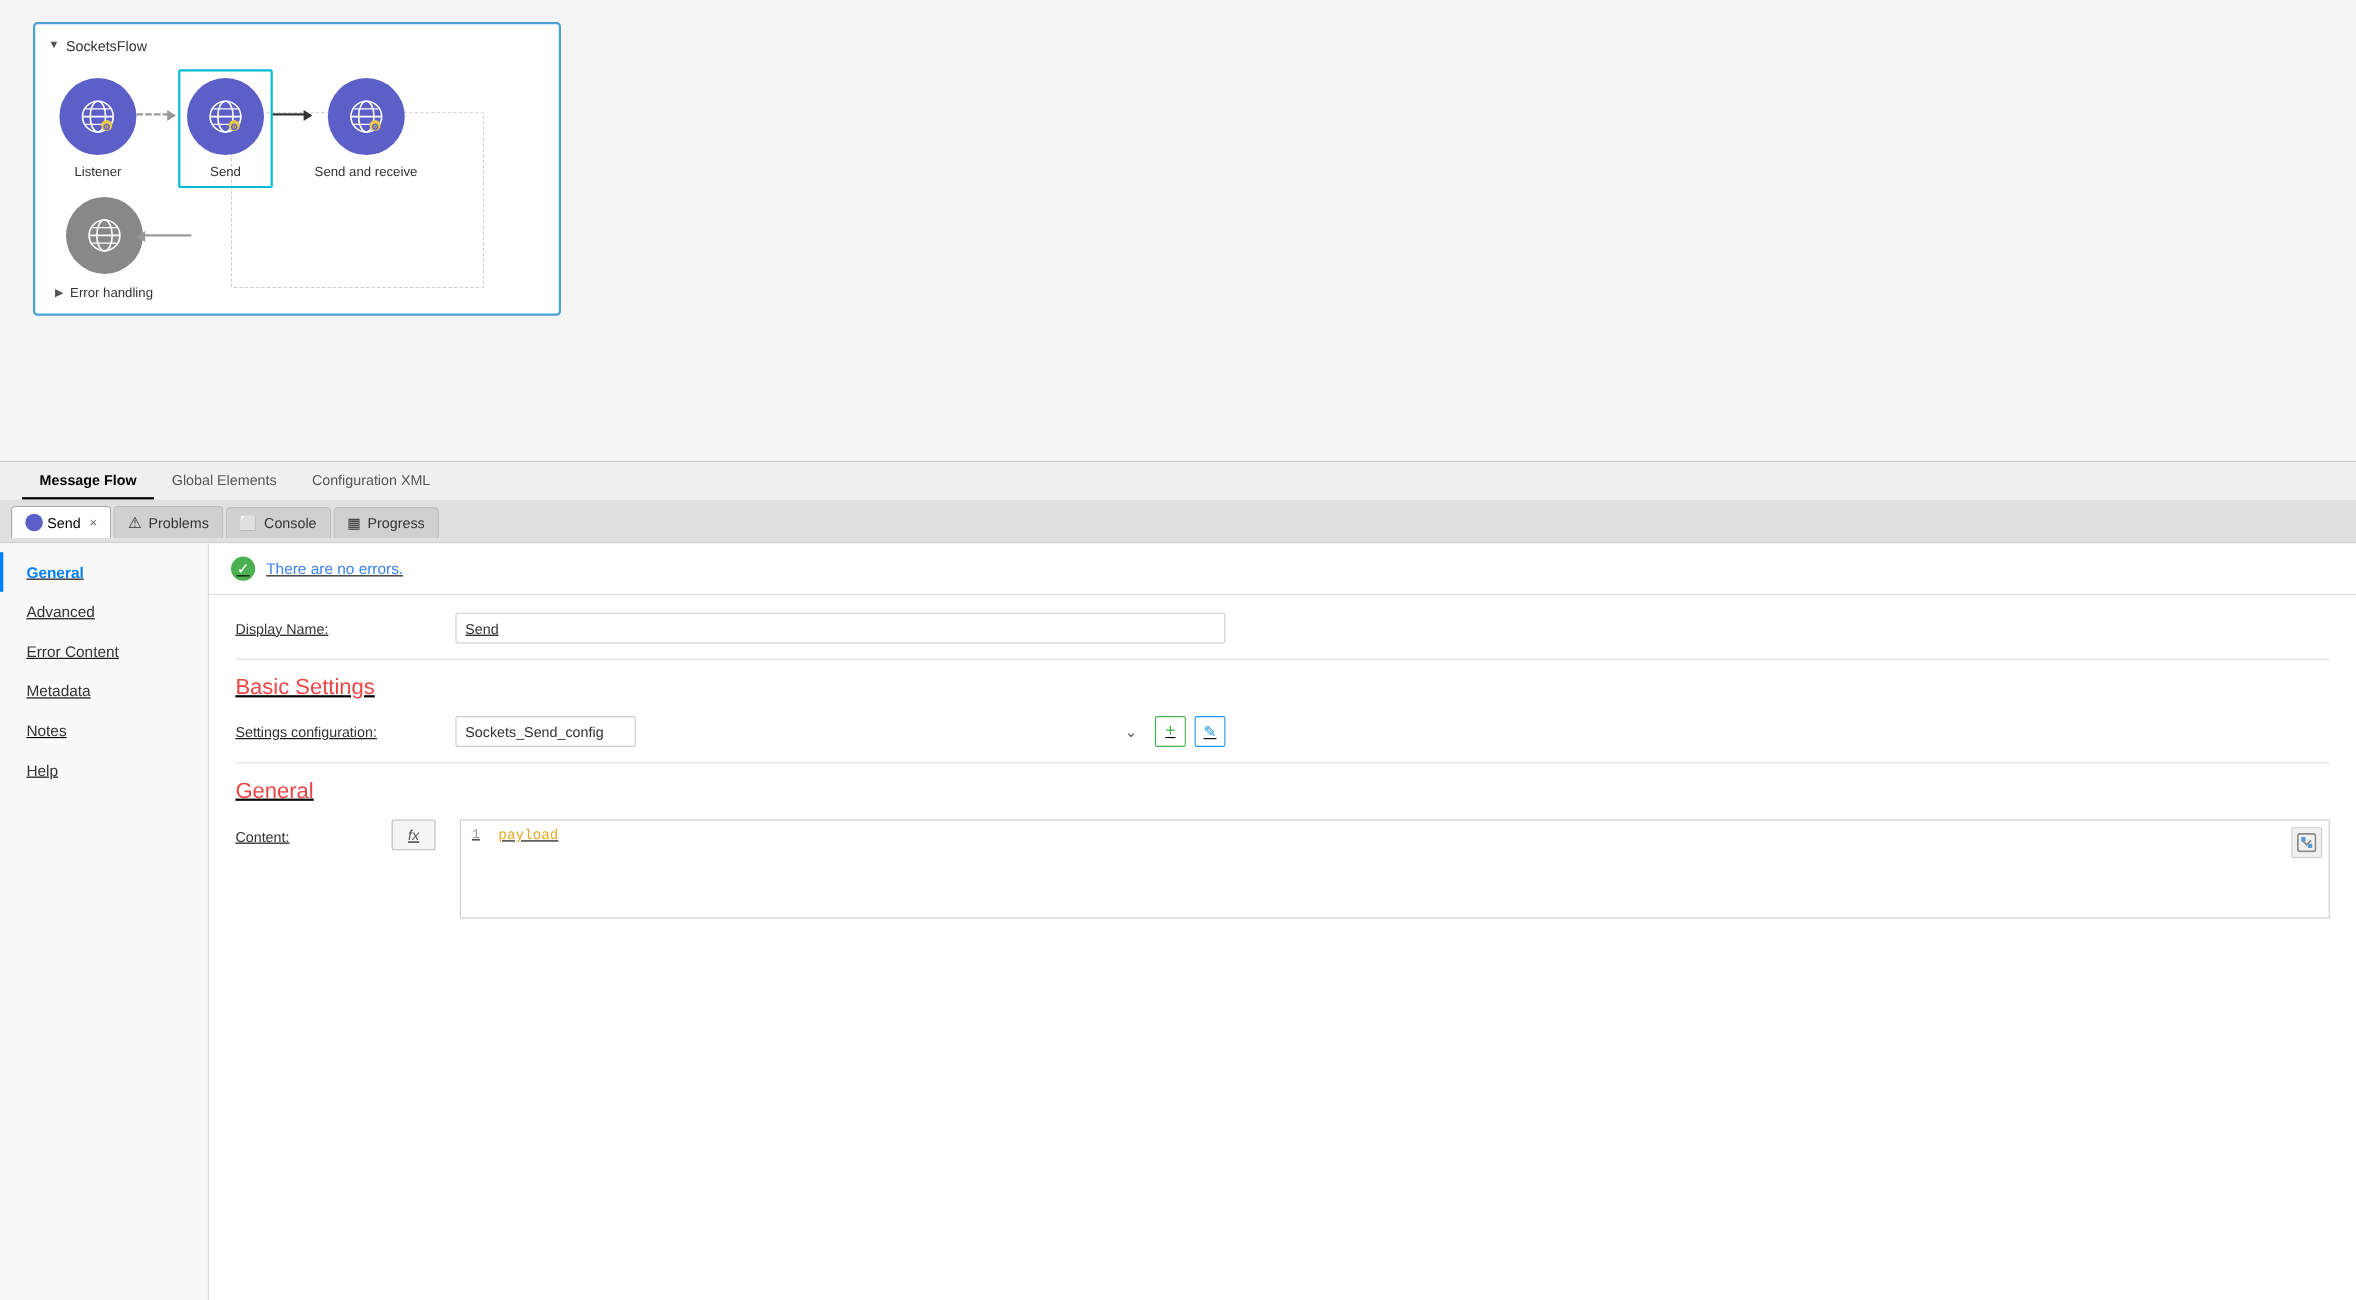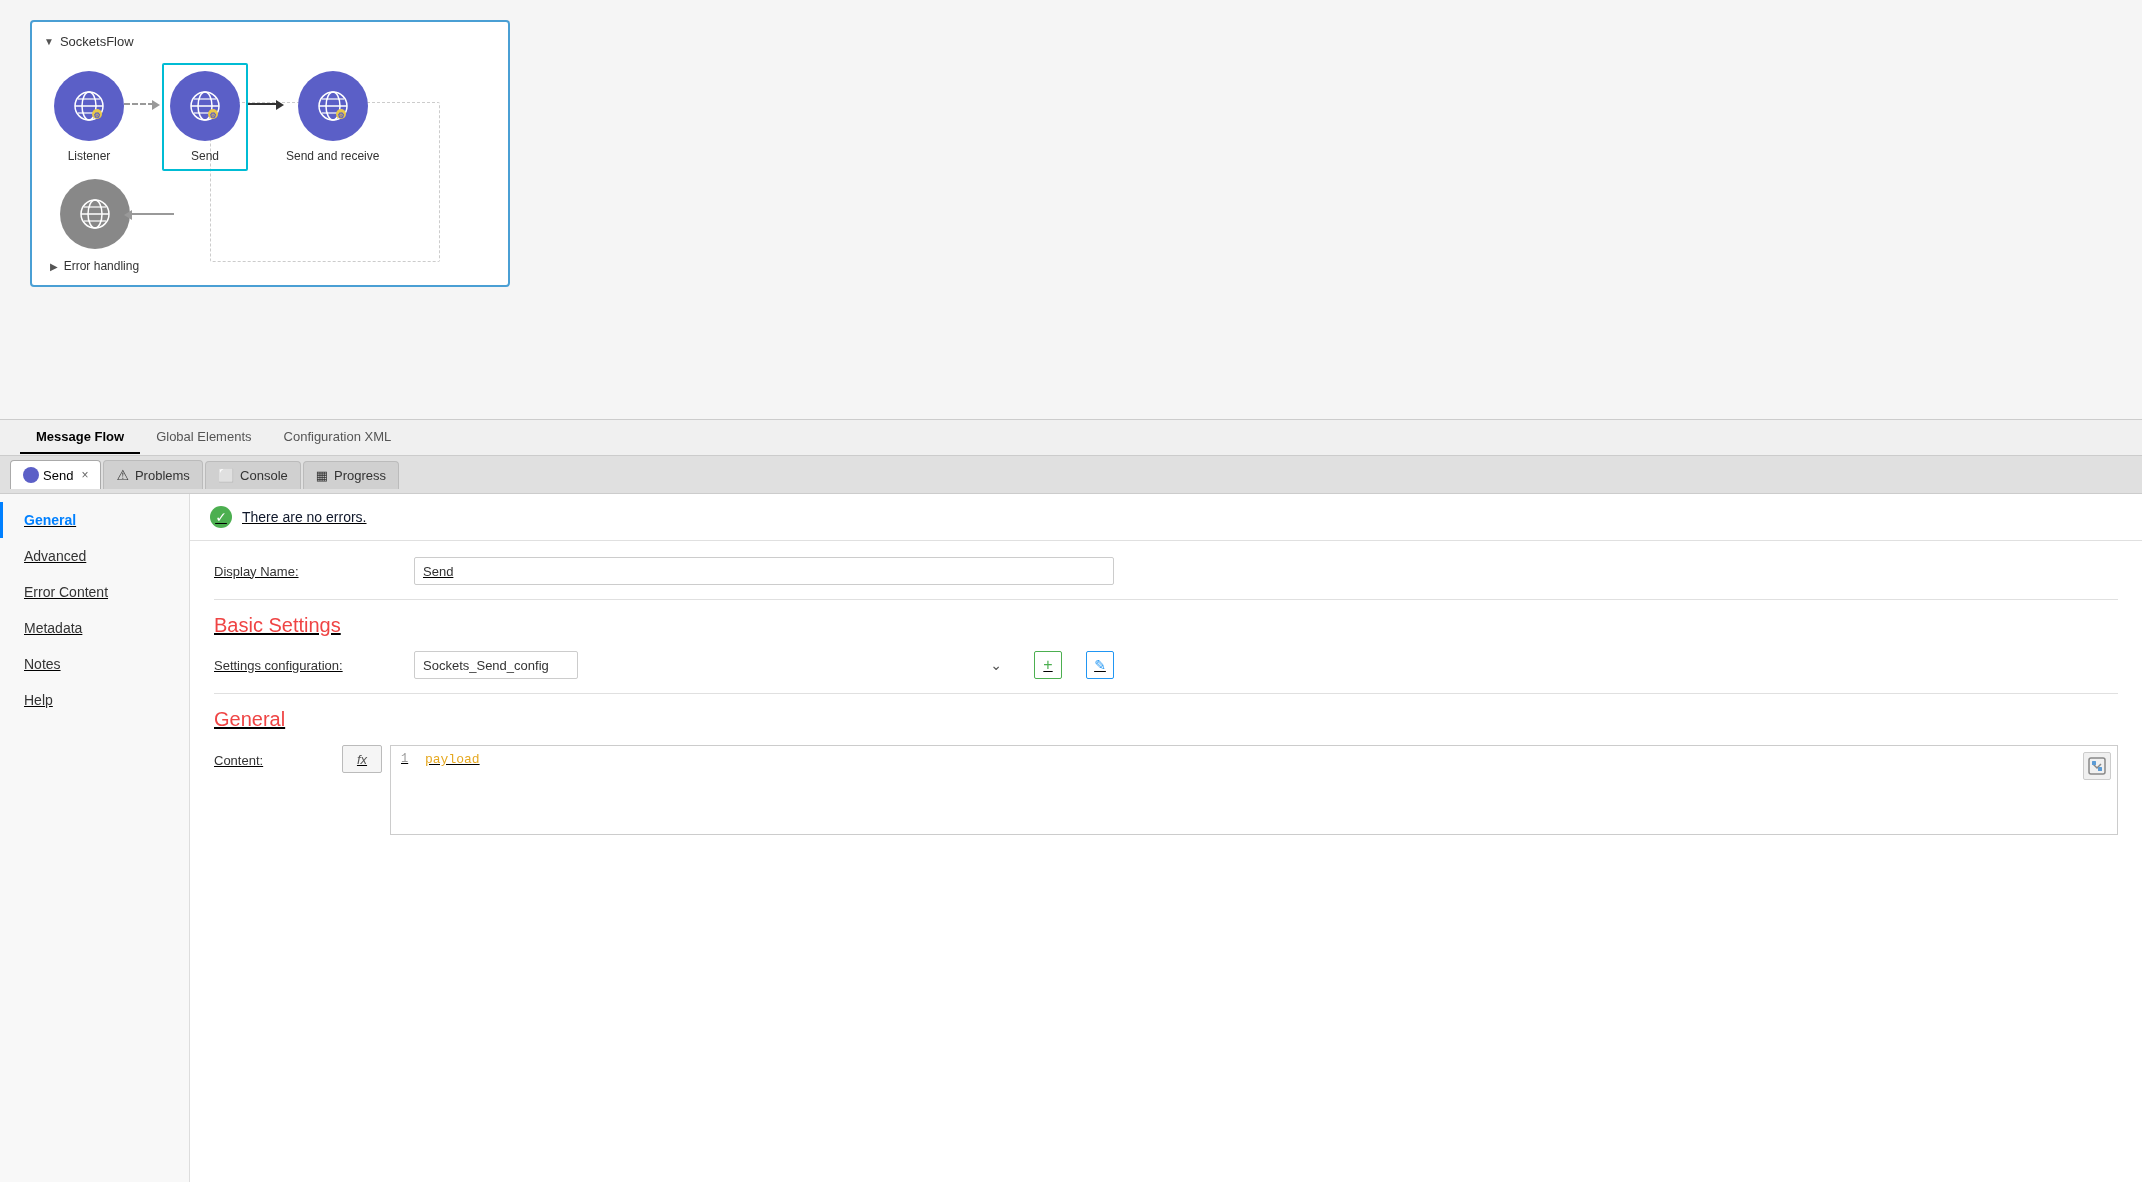--- a/index.html
+++ b/index.html
@@ -248,21 +248,21 @@
       display: flex;
       align-items: center;
       justify-content: center;
       color: white;
       font-size: 14px;
       flex-shrink: 0;
     }
 
     .status-text {
       font-size: 14px;
-      color: #0f172a;
+      color: #3b82f6;
       text-align: right;
     }
 
     .form-section {
       padding: 16px 24px;
     }
 
     .form-row {
       display: flex;
       align-items: center;
@@ -290,21 +290,21 @@
       font-size: 20px;
       font-weight: 500;
       color: #ef4444;
       margin-bottom: 14px;
       margin-top: 8px;
     }
 
     .connector-row {
       display: flex;
       align-items: center;
-      gap: 24px;
+      gap: 8px;
       justify-content: space-between;
     }
 
     .connector-select {
       flex: 1;
       height: 28px;
       border: 1px solid #ccc;
       border-radius: 2px;
       padding: 0 8px;
       font-size: 13px;
@@ -353,21 +353,21 @@
       border-color: #2196F3;
     }
 
     .general-section {
       margin-top: 8px;
     }
 
     .content-row {
       display: flex;
       align-items: flex-start;
-      gap: 8px;
+      gap: 22px;
     }
 
     .content-label {
       width: 120px;
       font-size: 13px;
       color: #333;
       padding-top: 8px;
       flex-shrink: 0;
     }
 

